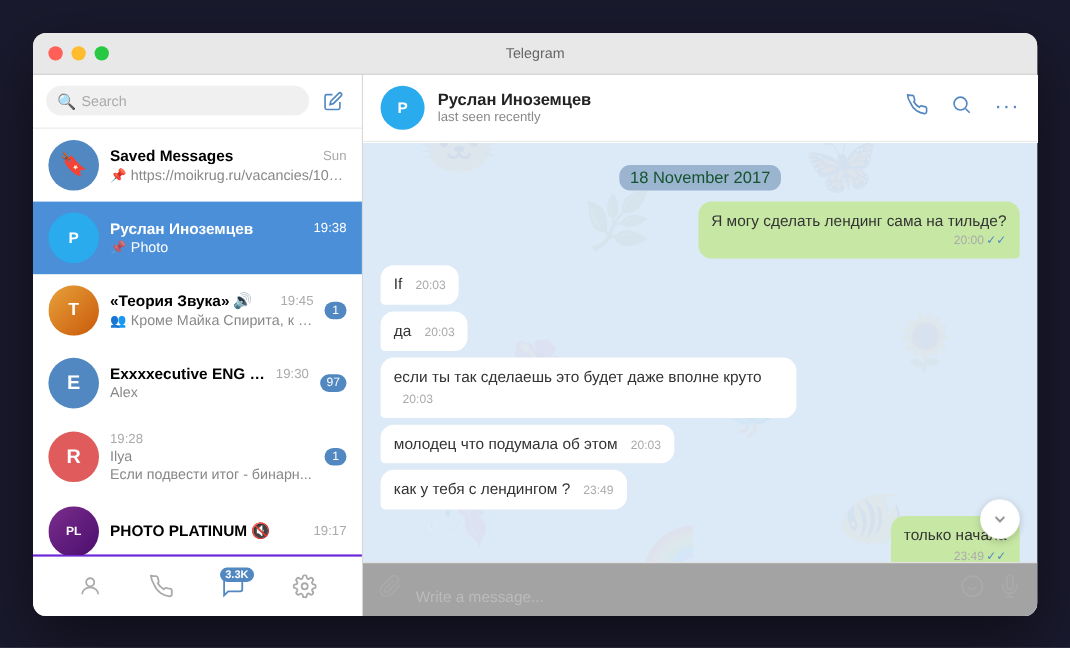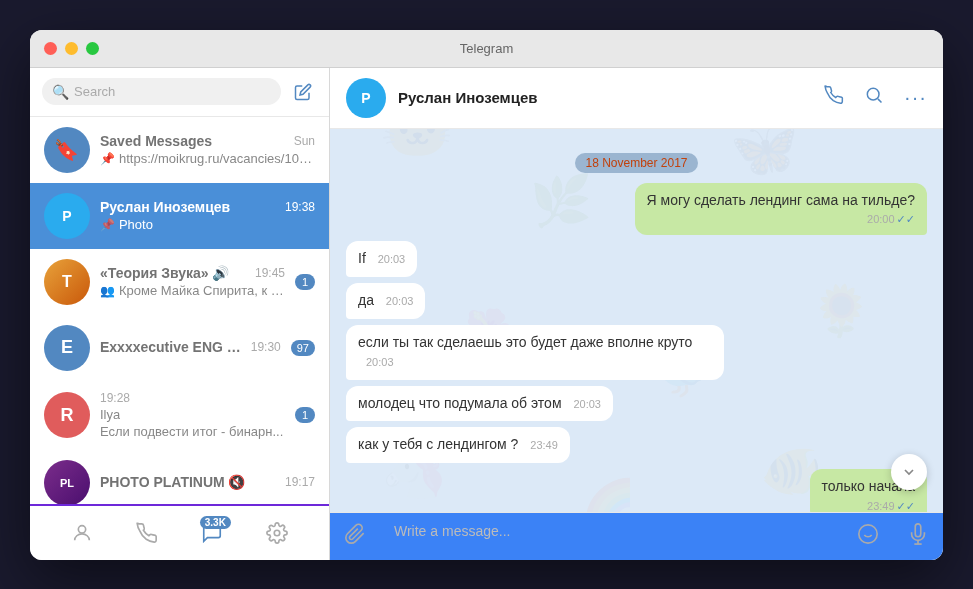--- a/index.html
+++ b/index.html
@@ -137,21 +137,21 @@
     .chat-info { flex: 1; min-width: 0; }
     .chat-name-row {
       display: flex;
       align-items: center;
       justify-content: space-between;
       margin-bottom: 2px;
     }
     .chat-name {
       font-size: 14px;
       font-weight: 600;
-      color: #737373;
+      color: #000000;
       white-space: nowrap;
       overflow: hidden;
       text-overflow: ellipsis;
       max-width: 170px;
     }
     .chat-time {
       font-size: 12px;
       color: #aaa;
       flex-shrink: 0;
     }
@@ -260,22 +260,22 @@
       gap: 4px;
       position: relative;
       z-index: 1;
     }
     .date-divider {
       text-align: center;
       margin: 8px 0;
     }
     .date-divider span {
       background: rgba(90,130,170,0.5);
-      color: #c2410c;
-      font-size: 12px;
+      color: #14532d;
+      font-size: 15px;
       padding: 3px 10px;
       border-radius: 10px;
     }
     .message-row {
       display: flex;
       align-items: flex-end;
       margin-bottom: 2px;
     }
     .message-row.incoming { justify-content: flex-start; }
     .message-row.outgoing { justify-content: flex-end; }
@@ -308,25 +308,25 @@
       color: #5288c1;
       margin-left: 2px;
     }
     .bubble-footer {
       display: flex;
       align-items: flex-end;
       justify-content: flex-end;
       margin-top: 2px;
     }
     .chat-input-area {
-      background: #3b82f6;
+      background: #a3a3a3;
       padding: 10px 14px;
       display: flex;
-      align-items: flex-start;
-      gap: 28px;
+      align-items: flex-end;
+      gap: 12px;
       border-top: 1px solid #e8e8e8;
       z-index: 10;
       position: relative;
     }
     .input-attach-btn {
       color: #aaa;
       font-size: 20px;
       cursor: pointer;
     }
     .message-input {
@@ -455,20 +455,23 @@
           </div>
           <div class="chat-badge">1</div>
         </div>
 
         <div class="chat-item">
           <div class="avatar av-blue">E</div>
           <div class="chat-info">
             <div class="chat-name-row">
               <span class="chat-name">Exxxxecutive ENG &amp; Pl...</span>
               <span class="chat-time">19:30</span>
+            </div>
+            <div class="preview-row">
+              <span class="chat-preview">Alex</span>
             </div>
           </div>
           <div class="chat-badge">97</div>
         </div>
 
         <div class="chat-item">
           <div class="avatar av-red">R</div>
           <div class="chat-info">
             <div class="chat-name-row">
               <span class="chat-time">19:28</span>
@@ -534,20 +537,21 @@
           <text x="50" y="420" font-size="55" fill="#a0b8d0">🦄</text>
           <text x="250" y="450" font-size="45" fill="#a0b8d0">🌈</text>
           <text x="430" y="420" font-size="50" fill="#a0b8d0">🐠</text>
         </svg>
       </div>
 
       <div class="chat-header">
         <div class="avatar av-teal" style="width:40px;height:40px;font-size:14px;">Р</div>
         <div class="chat-header-info">
           <div class="chat-header-name">Руслан Иноземцев</div>
+          <div class="chat-header-status">last seen recently</div>
         </div>
         <div class="chat-header-actions">
           <div class="header-action-btn">
             <svg width="20" height="20" viewBox="0 0 24 24" fill="none" stroke="#5288c1" stroke-width="1.8">
               <path d="M22 16.92v3a2 2 0 0 1-2.18 2 19.79 19.79 0 0 1-8.63-3.07A19.5 19.5 0 0 1 4.27 10a19.79 19.79 0 0 1-3-8.59A2 2 0 0 1 3.22 2h3a2 2 0 0 1 2 1.72 12.84 12.84 0 0 0 .7 2.81 2 2 0 0 1-.45 2.11L8.09 9a16 16 0 0 0 6 6l.87-.87a2 2 0 0 1 2.11-.45 12.84 12.84 0 0 0 2.81.7A2 2 0 0 1 22 16.92z"></path>
             </svg>
           </div>
           <div class="header-action-btn">
             <svg width="20" height="20" viewBox="0 0 24 24" fill="none" stroke="#5288c1" stroke-width="1.8">
               <circle cx="11" cy="11" r="7"></circle>

